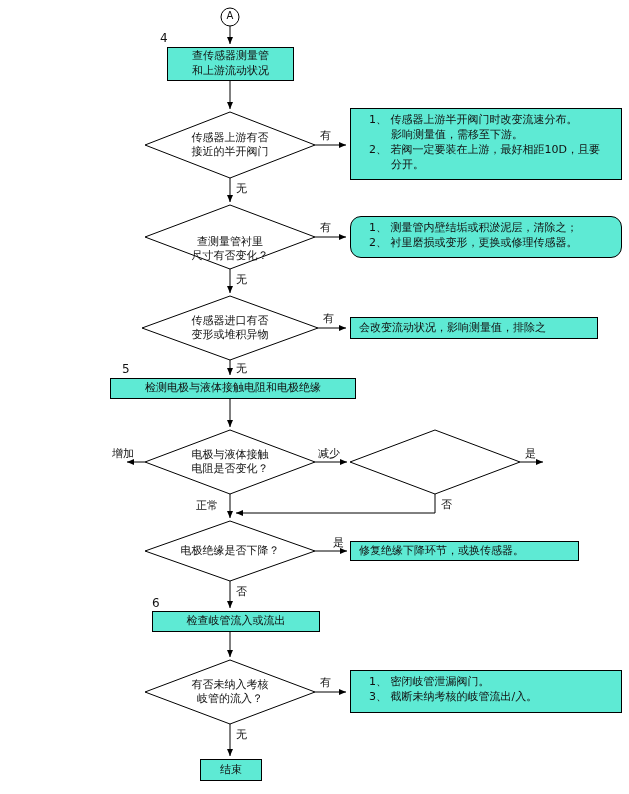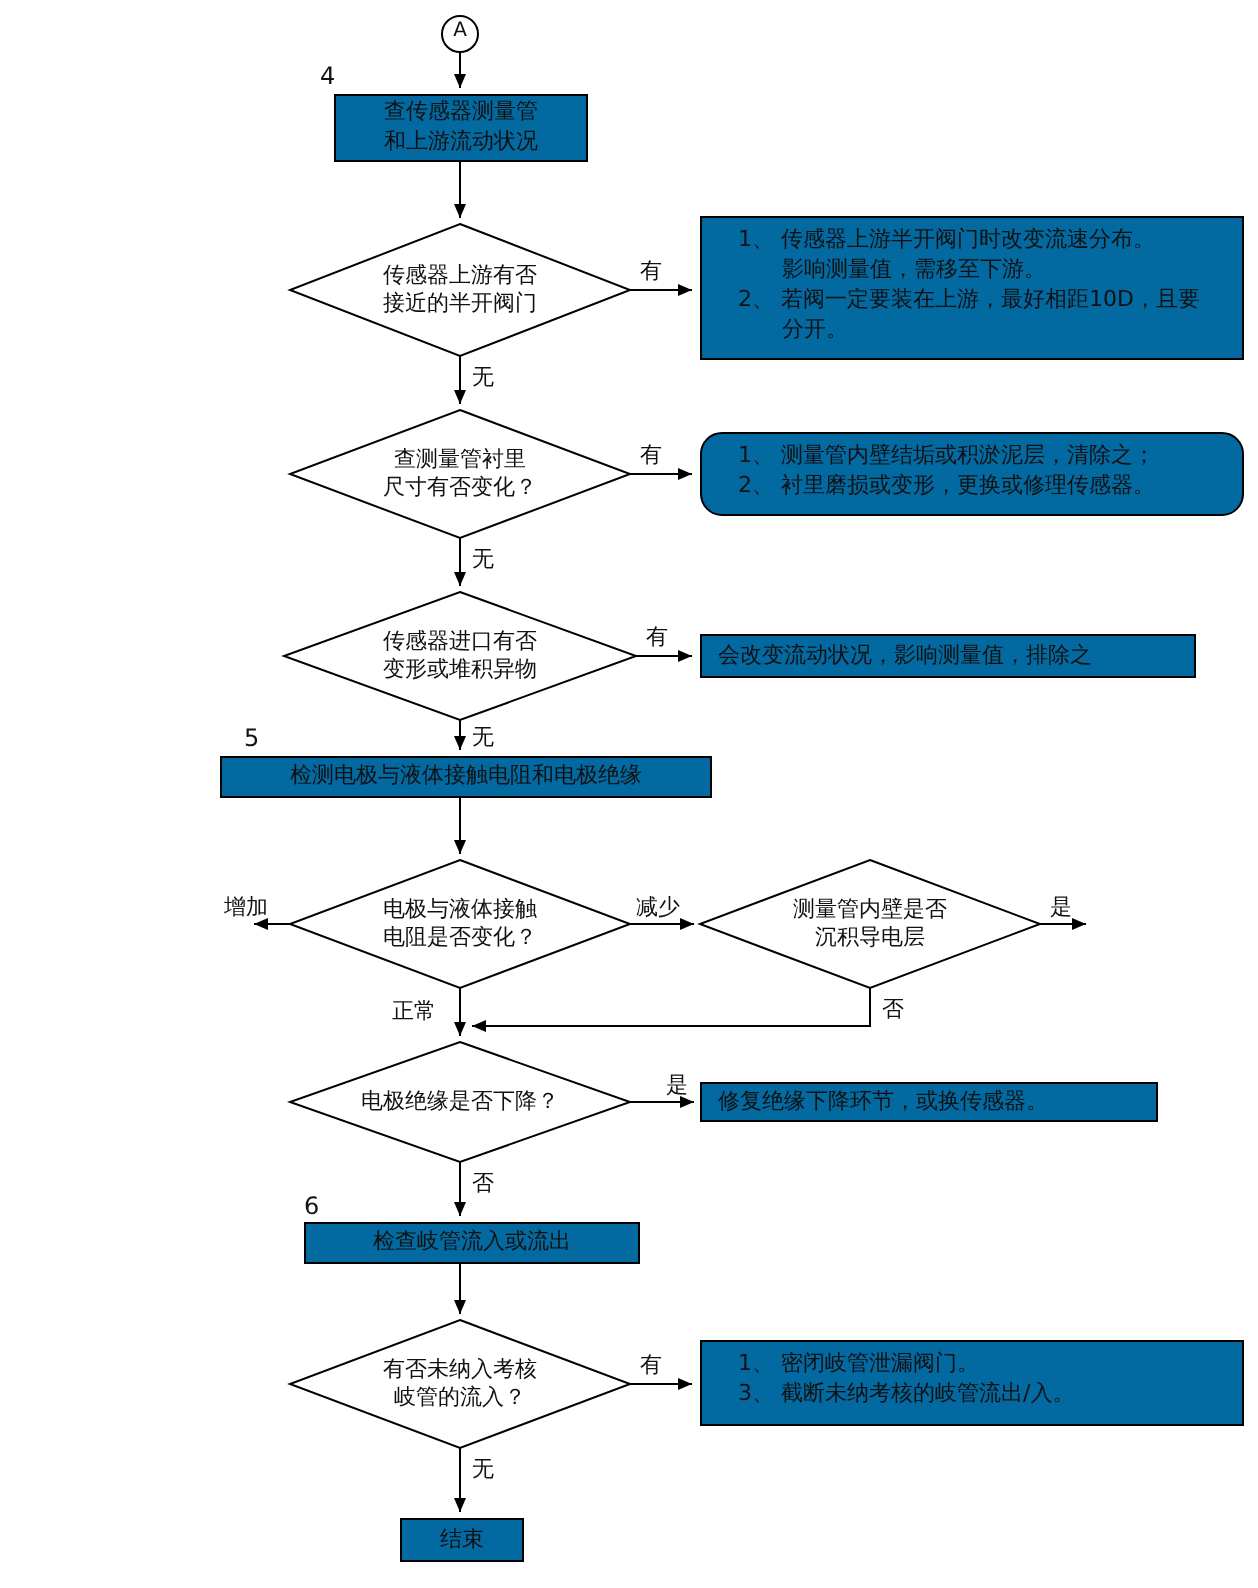--- a/index.html
+++ b/index.html
@@ -4,21 +4,21 @@
 <style>
   * { margin:0; padding:0; box-sizing:border-box; }
   html,body { background:#ffffff; }
   body { font-family:"DejaVu Sans", sans-serif; color:#111; }
   .stage { position:relative; width:629px; height:794px; background:#fff; overflow:hidden; }
   .layer { position:absolute; left:0; top:0; width:629px; height:794px; }
   svg line, svg polyline { stroke:#000; stroke-width:1; fill:none; }
   svg polygon { fill:#fff; stroke:#000; stroke-width:1; }
   svg circle { fill:#fff; stroke:#000; stroke-width:1; }
   .box {
-    position:absolute; border:1px solid #000; background:#0369a1;
+    position:absolute; border:1px solid #000; background:#5eead4;
     display:flex; align-items:center; justify-content:center;
     text-align:center; font-size:11px; line-height:1.35;
     white-space:pre-line; padding:2px 4px;
   }
   .box.la {
     justify-content:flex-start; align-items:flex-start;
     text-align:left; padding:4px 18px;
   }
   .box.lc {
     justify-content:flex-start; text-align:left; padding:2px 8px;
@@ -90,28 +90,26 @@
   <div class="sec" style="left:152px;top:597px;">6</div>
 
   <div class="box" style="left:167px;top:47px;width:127px;height:34px;">查传感器测量管
 和上游流动状况</div>
   <div class="box" style="left:110px;top:378px;width:246px;height:21px;">检测电极与液体接触电阻和电极绝缘</div>
   <div class="box" style="left:152px;top:611px;width:168px;height:21px;">检查岐管流入或流出</div>
   <div class="box" style="left:200px;top:759px;width:62px;height:22px;">结束</div>
 
   <div class="dtext" style="left:145px;top:112px;width:170px;height:66px;">传感器上游有否
 接近的半开阀门</div>
-  <div class="dtext" style="left:145px;top:205px;width:170px;height:64px;">查测量管衬里
+  <div class="dtext" style="left:145px;top:217px;width:170px;height:64px;">查测量管衬里
 尺寸有否变化？</div>
   <div class="dtext" style="left:142px;top:296px;width:176px;height:64px;">传感器进口有否
 变形或堆积异物</div>
   <div class="dtext" style="left:145px;top:430px;width:170px;height:64px;">电极与液体接触
 电阻是否变化？</div>
-  <div class="dtext" style="left:350px;top:430px;width:170px;height:64px;">测量管内壁是否
-沉积导电层</div>
   <div class="dtext" style="left:145px;top:521px;width:170px;height:60px;">电极绝缘是否下降？</div>
   <div class="dtext" style="left:145px;top:660px;width:170px;height:64px;">有否未纳入考核
 岐管的流入？</div>
 
   <div class="box la" style="left:350px;top:108px;width:272px;height:72px;">1、 传感器上游半开阀门时改变流速分布。
 　　影响测量值，需移至下游。
 2、 若阀一定要装在上游，最好相距10D，且要
 　　分开。</div>
   <div class="box la" style="left:350px;top:216px;width:272px;height:42px;border-radius:11px;">1、 测量管内壁结垢或积淤泥层，清除之；
 2、 衬里磨损或变形，更换或修理传感器。</div>

